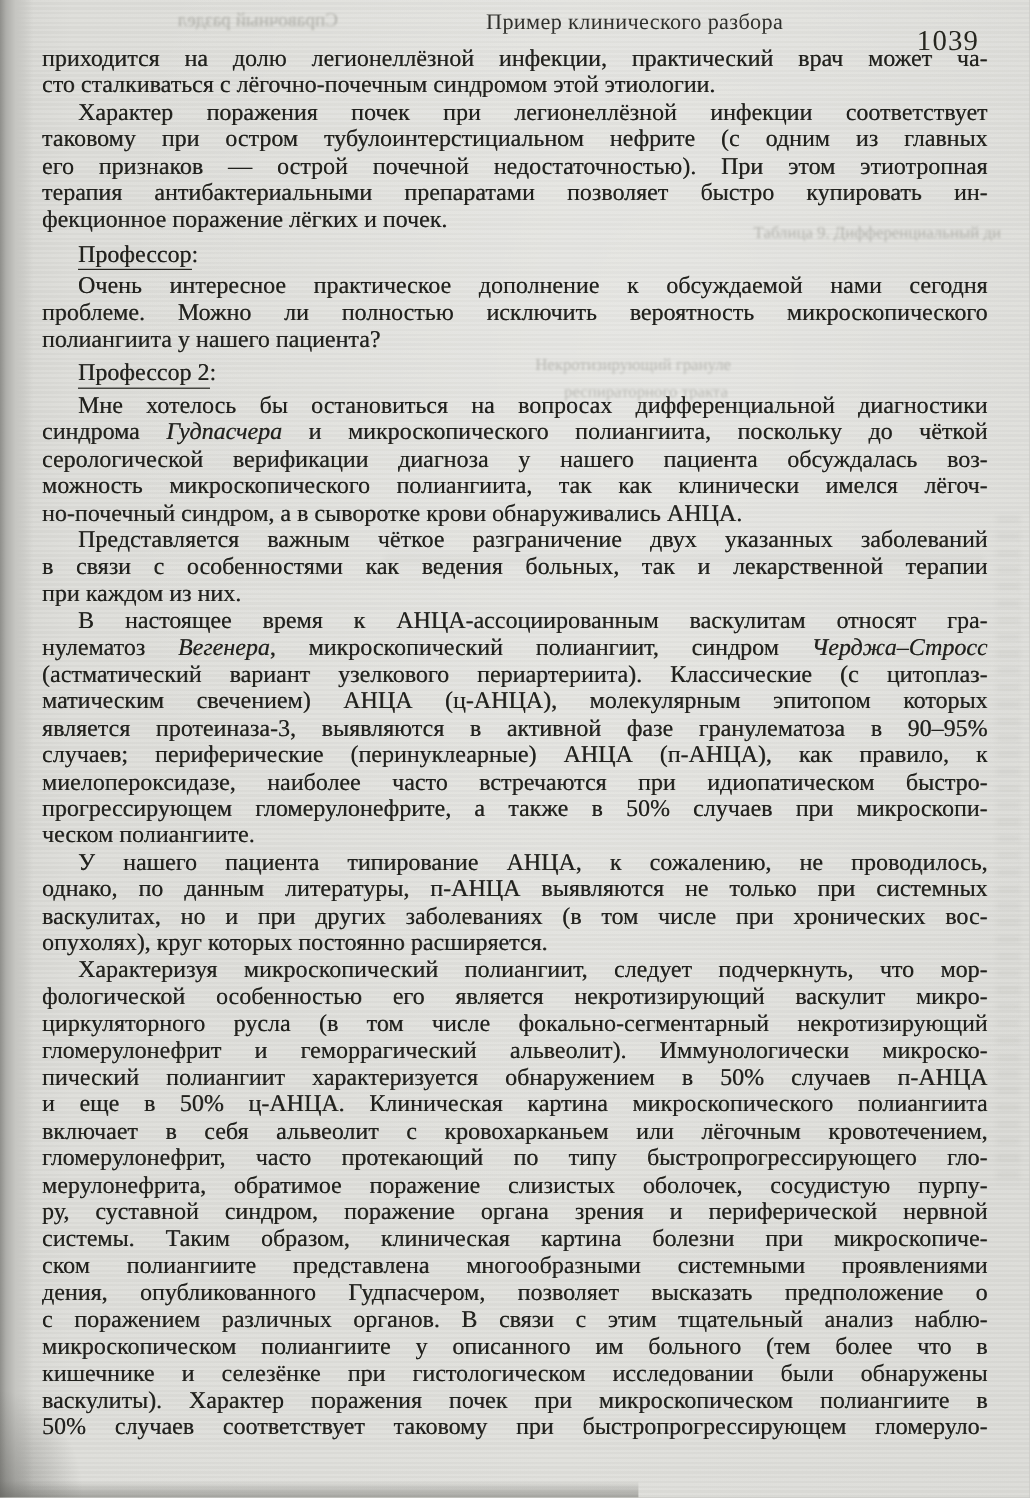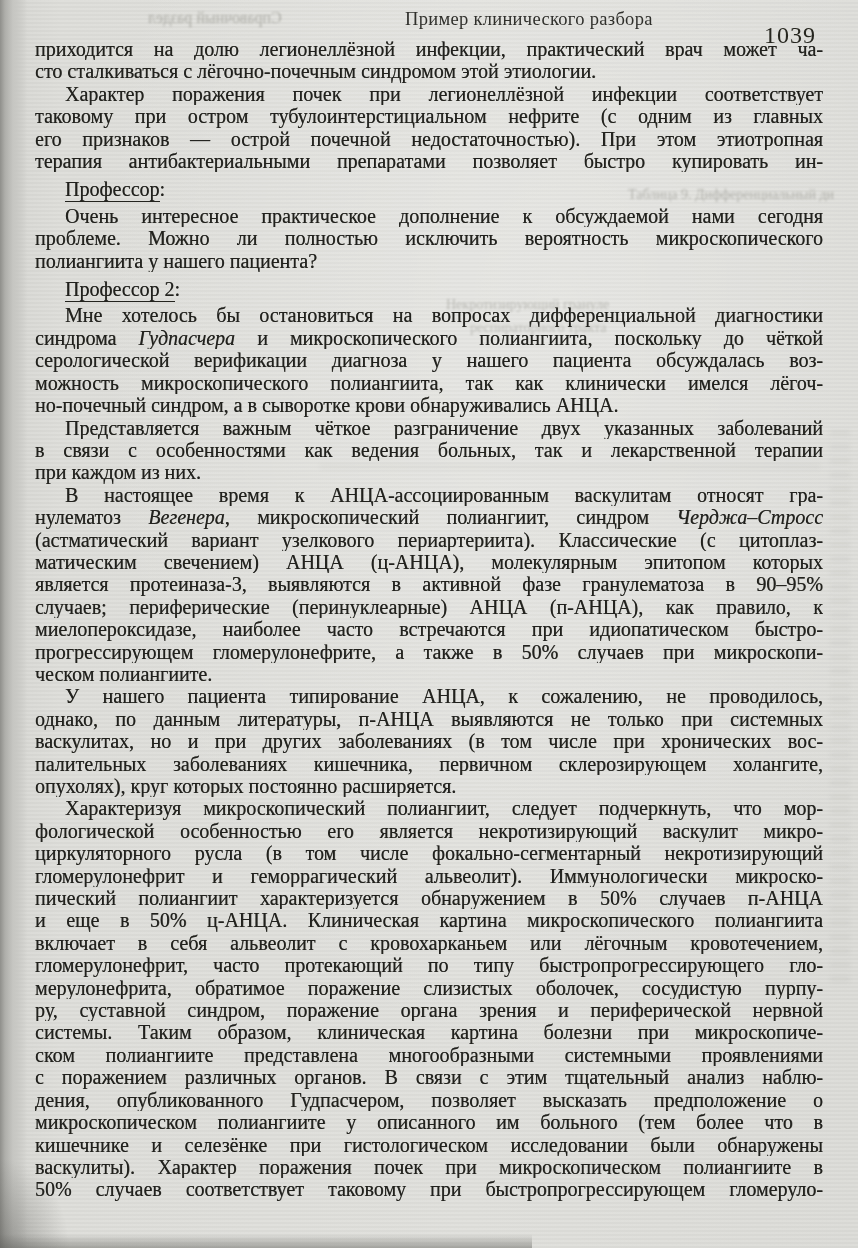--- a/index.html
+++ b/index.html
@@ -93,20 +93,21 @@
   <div class="body-text">
       <div class="para">
         <div class="line"><span>приходится на долю легионеллёзной инфекции, практический врач может ча-</span></div>
         <div class="line lastline"><span>сто сталкиваться с лёгочно-почечным синдромом этой этиологии.</span></div>
       </div>
       <div class="para">
         <div class="line indent"><span>Характер поражения почек при легионеллёзной инфекции соответствует</span></div>
         <div class="line"><span>таковому при остром тубулоинтерстициальном нефрите (с одним из главных</span></div>
         <div class="line"><span>его признаков — острой почечной недостаточностью). При этом этиотропная</span></div>
         <div class="line"><span>терапия антибактериальными препаратами позволяет быстро купировать ин-</span></div>
+        <div class="line lastline"><span>фекционное поражение лёгких и почек.</span></div>
       </div>
       <div class="heading"><span class="u">Профессор</span><span>:</span></div>
       <div class="para">
         <div class="line indent"><span>Очень интересное практическое дополнение к обсуждаемой нами сегодня</span></div>
         <div class="line"><span>проблеме. Можно ли полностью исключить вероятность микроскопического</span></div>
         <div class="line lastline"><span>полиангиита у нашего пациента?</span></div>
       </div>
       <div class="heading"><span class="u">Профессор 2</span><span>:</span></div>
       <div class="para">
         <div class="line indent"><span>Мне хотелось бы остановиться на вопросах дифференциальной диагностики</span></div>
@@ -128,37 +129,36 @@
         <div class="line"><span>является протеиназа-3, выявляются в активной фазе гранулематоза в 90–95%</span></div>
         <div class="line"><span>случаев; периферические (перинуклеарные) АНЦА (п-АНЦА), как правило, к</span></div>
         <div class="line"><span>миелопероксидазе, наиболее часто встречаются при идиопатическом быстро-</span></div>
         <div class="line"><span>прогрессирующем гломерулонефрите, а также в 50% случаев при микроскопи-</span></div>
         <div class="line lastline"><span>ческом полиангиите.</span></div>
       </div>
       <div class="para">
         <div class="line indent"><span>У нашего пациента типирование АНЦА, к сожалению, не проводилось,</span></div>
         <div class="line"><span>однако, по данным литературы, п-АНЦА выявляются не только при системных</span></div>
         <div class="line"><span>васкулитах, но и при других заболеваниях (в том числе при хронических вос-</span></div>
-        <div class="line"><span>палительных заболеваниях кишечника, первичном склерозирующем холангите,</span></div>
         <div class="line lastline"><span>опухолях), круг которых постоянно расширяется.</span></div>
       </div>
       <div class="para">
         <div class="line indent"><span>Характеризуя микроскопический полиангиит, следует подчеркнуть, что мор-</span></div>
         <div class="line"><span>фологической особенностью его является некротизирующий васкулит микро-</span></div>
         <div class="line"><span>циркуляторного русла (в том числе фокально-сегментарный некротизирующий</span></div>
         <div class="line"><span>гломерулонефрит и геморрагический альвеолит). Иммунологически микроско-</span></div>
         <div class="line"><span>пический полиангиит характеризуется обнаружением в 50% случаев п-АНЦА</span></div>
         <div class="line"><span>и еще в 50% ц-АНЦА. Клиническая картина микроскопического полиангиита</span></div>
         <div class="line"><span>включает в себя альвеолит с кровохарканьем или лёгочным кровотечением,</span></div>
         <div class="line"><span>гломерулонефрит, часто протекающий по типу быстропрогрессирующего гло-</span></div>
         <div class="line"><span>мерулонефрита, обратимое поражение слизистых оболочек, сосудистую пурпу-</span></div>
         <div class="line"><span>ру, суставной синдром, поражение органа зрения и периферической нервной</span></div>
         <div class="line"><span>системы. Таким образом, клиническая картина болезни при микроскопиче-</span></div>
         <div class="line"><span>ском полиангиите представлена многообразными системными проявлениями</span></div>
+        <div class="line"><span>дения, опубликованного Гудпасчером, позволяет высказать предположение о</span></div>
         <div class="line"><span>с поражением различных органов. В связи с этим тщательный анализ наблю-</span></div>
-        <div class="line"><span>дения, опубликованного Гудпасчером, позволяет высказать предположение о</span></div>
         <div class="line"><span>микроскопическом полиангиите у описанного им больного (тем более что в</span></div>
         <div class="line"><span>кишечнике и селезёнке при гистологическом исследовании были обнаружены</span></div>
         <div class="line"><span>васкулиты). Характер поражения почек при микроскопическом полиангиите в</span></div>
         <div class="line"><span>50% случаев соответствует таковому при быстропрогрессирующем гломеруло-</span></div>
       </div>
     </div>
 </div>
 
 </body></html>

